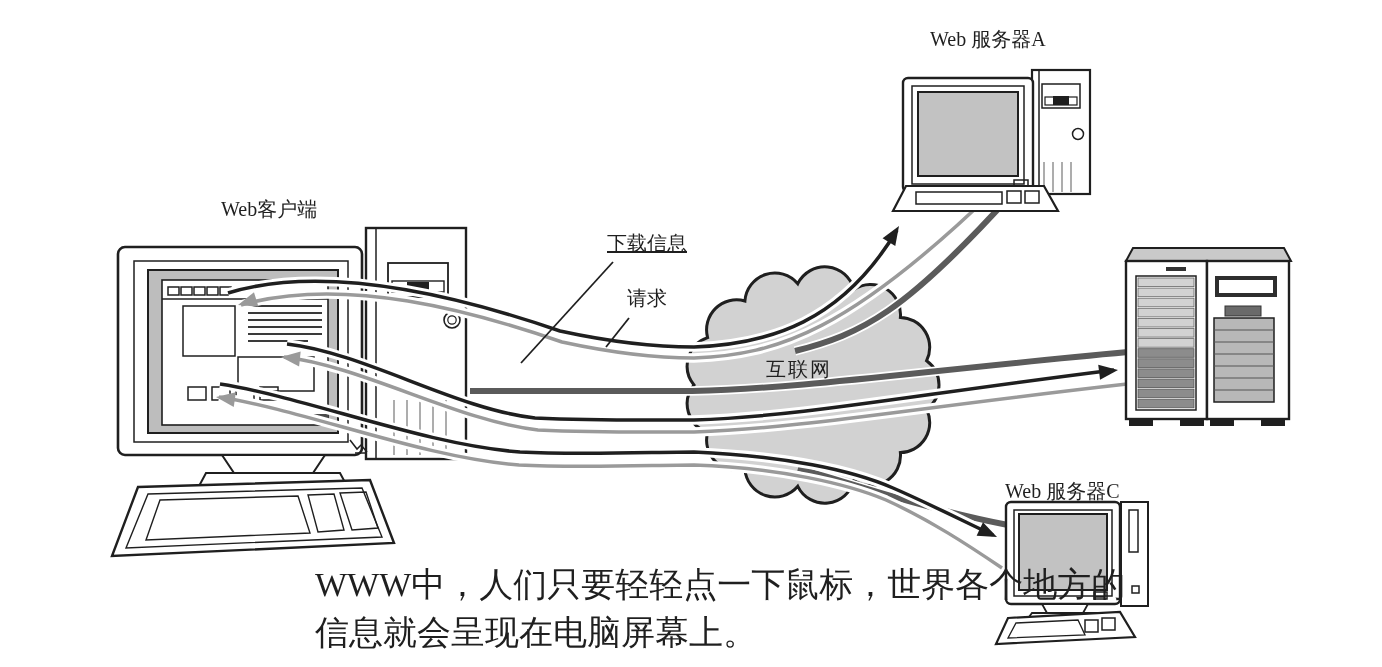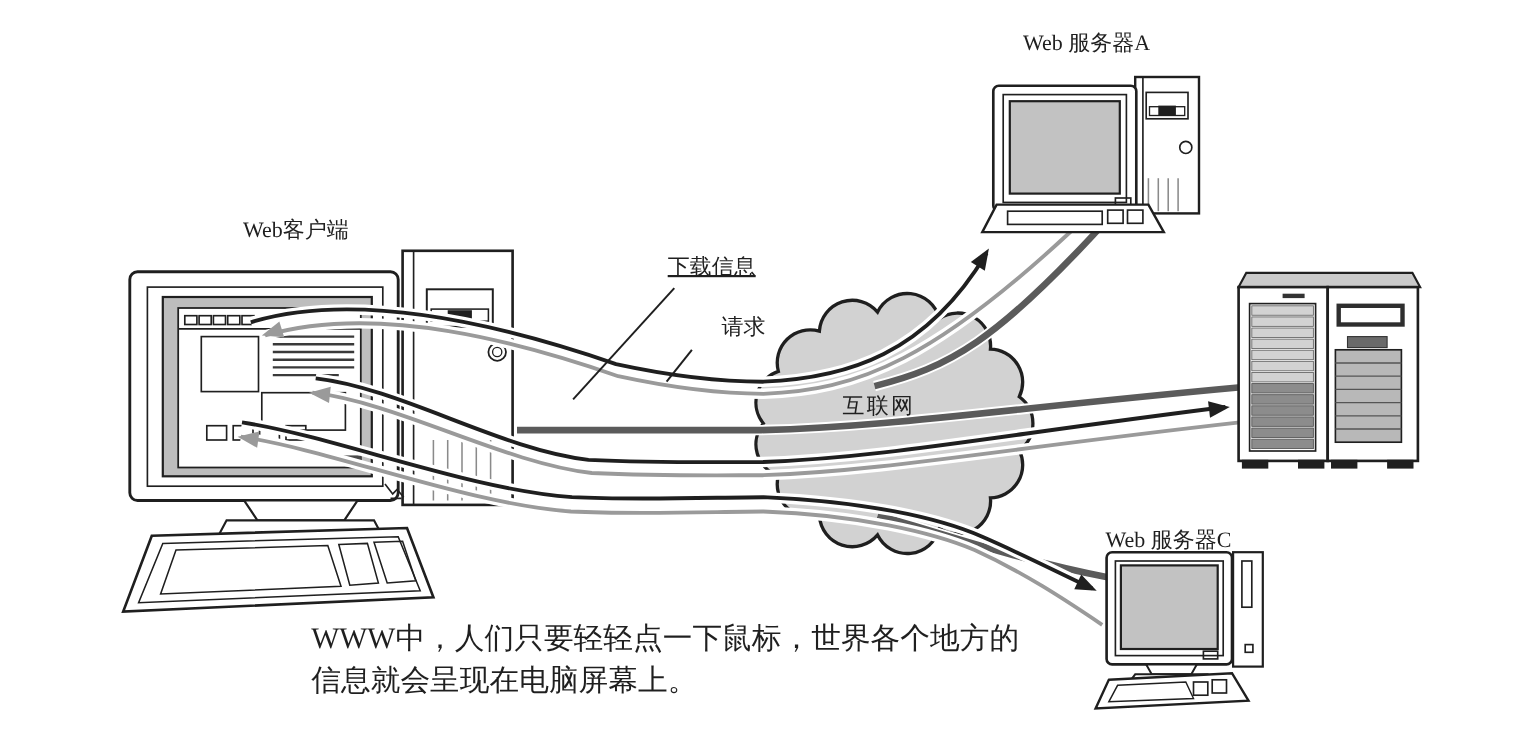--- a/index.html
+++ b/index.html
@@ -10,21 +10,21 @@
   html,body{margin:0;padding:0;background:#fff;}
   #stage{
     position:relative; width:1382px; height:667px; overflow:hidden;
     background:var(--background);
     font-family:"Liberation Serif","DejaVu Serif",serif;
     color:var(--outline);
   }
   #art{position:absolute;left:0;top:0;}
   .lbl{position:absolute; font-size:20px; white-space:nowrap; line-height:1.1;}
   .lbl-cloud{font-size:20px; letter-spacing:2px;}
-  .caption{position:absolute; font-size:27px; line-height:1.42; white-space:nowrap;}
+  .caption{position:absolute; font-size:34px; line-height:1.42; white-space:nowrap;margin-left:32px;}
   
   .oline{stroke:var(--outline); fill:#ffffff;}
   .nofill{fill:none;}
   .ln-k{stroke:var(--outline); stroke-width:3.5; fill:none; stroke-linecap:butt;}
   .ln-g{stroke:var(--gray-link); stroke-width:3.5; fill:none;}
   .ln-d{stroke:var(--dark-link); stroke-width:6; fill:none;}
   .case{stroke:#ffffff; stroke-width:9.5; fill:none;}
   .thin{stroke:var(--outline); stroke-width:1.5; fill:none;}
   .txtline{stroke:#3a3a3a; stroke-width:2.2;}
   .vent{stroke:#8a8a8a; stroke-width:1.4;}
@@ -246,19 +246,19 @@
         <rect class="thin" x="1102" y="618" width="13" height="12"></rect>
       </g>
     </g>
   </svg>
 
   <div class="lbl" style="left:194px; top:198px;margin-left:27px;">Web客户端</div>
   <div class="lbl" style="left:930px; top:28px;">Web 服务器A</div>
   <div class="lbl" style="left:1005px; top:480px;">Web 服务器C</div>
   <div class="lbl lbl-cloud" style="left:766px; top:358px;">互联网</div>
   <div class="lbl" style="left:607px; top:232px;text-decoration:underline;">下载信息</div>
-  <div class="lbl" style="left:656px; top:287px;">请求</div>
+  <div class="lbl" style="left:627px; top:287px;">请求</div>
 
   <div class="caption" style="left:283px; top:561px;">
     <div>WWW中，人们只要轻轻点一下鼠标，世界各个地方的</div>
     <div>信息就会呈现在电脑屏幕上。</div>
   </div>
 </div>
 
 </body></html>

